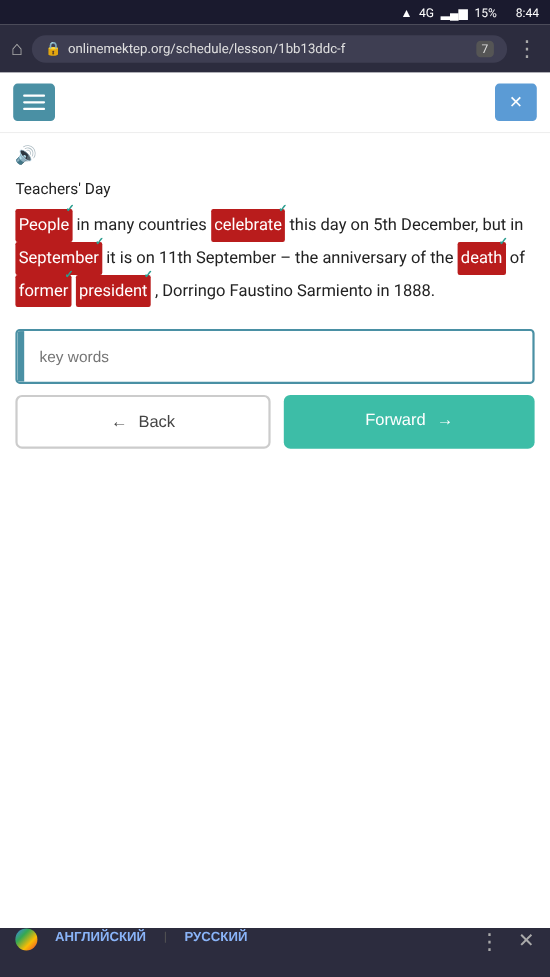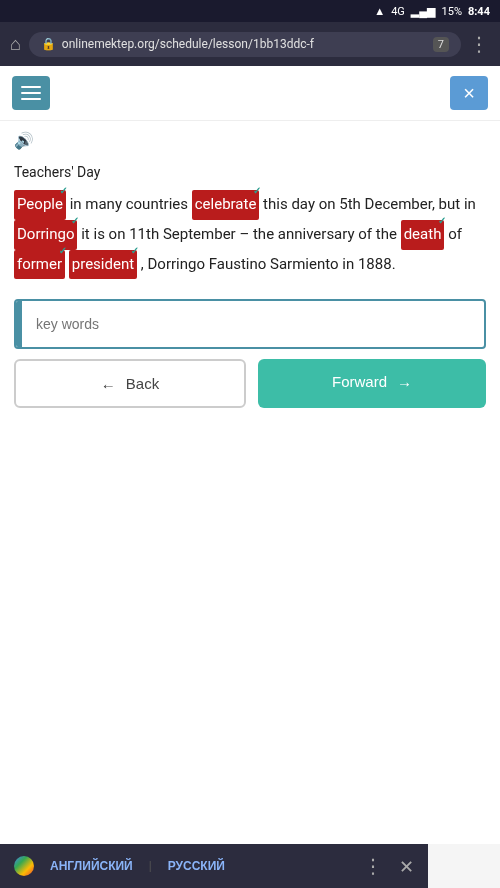--- a/index.html
+++ b/index.html
@@ -18,21 +18,21 @@
       background: #1a1a2e;
       color: white;
       font-size: 11px;
       padding: 4px 10px;
       display: flex;
       justify-content: flex-end;
       align-items: center;
       gap: 6px;
       height: 22px;
     }
-    .status-bar .time { font-weight: bold; }
+    .status-bar .time { font-weight: normal; margin-left: 11px; }
 
     
     .browser-bar {
       background: #2c2c3e;
       padding: 6px 10px;
       display: flex;
       align-items: center;
       gap: 8px;
       height: 44px;
     }
@@ -222,25 +222,25 @@
       cursor: pointer;
       display: flex;
       justify-content: center;
       gap: 10px;
     }
 
     
     .bottom-bar {
       position: fixed;
       bottom: 0;
-      width: 428px;
+      width: 500px;
       background: #2c2c3e;
       height: 44px;
       display: flex;
-      align-items: center;
+      align-items: flex-start;
       padding: 0 14px;
       gap: 16px;
     }
     .lang-btn {
       color: #8ab4f8;
       font-size: 12px;
       font-weight: bold;
       cursor: pointer;
       background: none;
       border: none;
@@ -300,21 +300,21 @@
       </div>
     </div>
 
     <p class="lesson-label">Teachers'  Day</p>
 
     <div class="text-body">
       <span class="highlight">People</span>
       <span> in many countries </span>
       <span class="highlight">celebrate</span>
       <span> this day on 5th December, but in </span>
-      <span class="highlight">Dorringo</span>
+      <span class="highlight">September</span>
       <span> it is on 11th September – the anniversary of the </span>
       <span class="highlight">death</span>
       <span> of </span>
       <span class="highlight">former</span>
       <span> </span>
       <span class="highlight">president</span>
       <span>, Dorringo Faustino Sarmiento in 1888.</span>
     </div>
 
     <div class="key-words-container">

